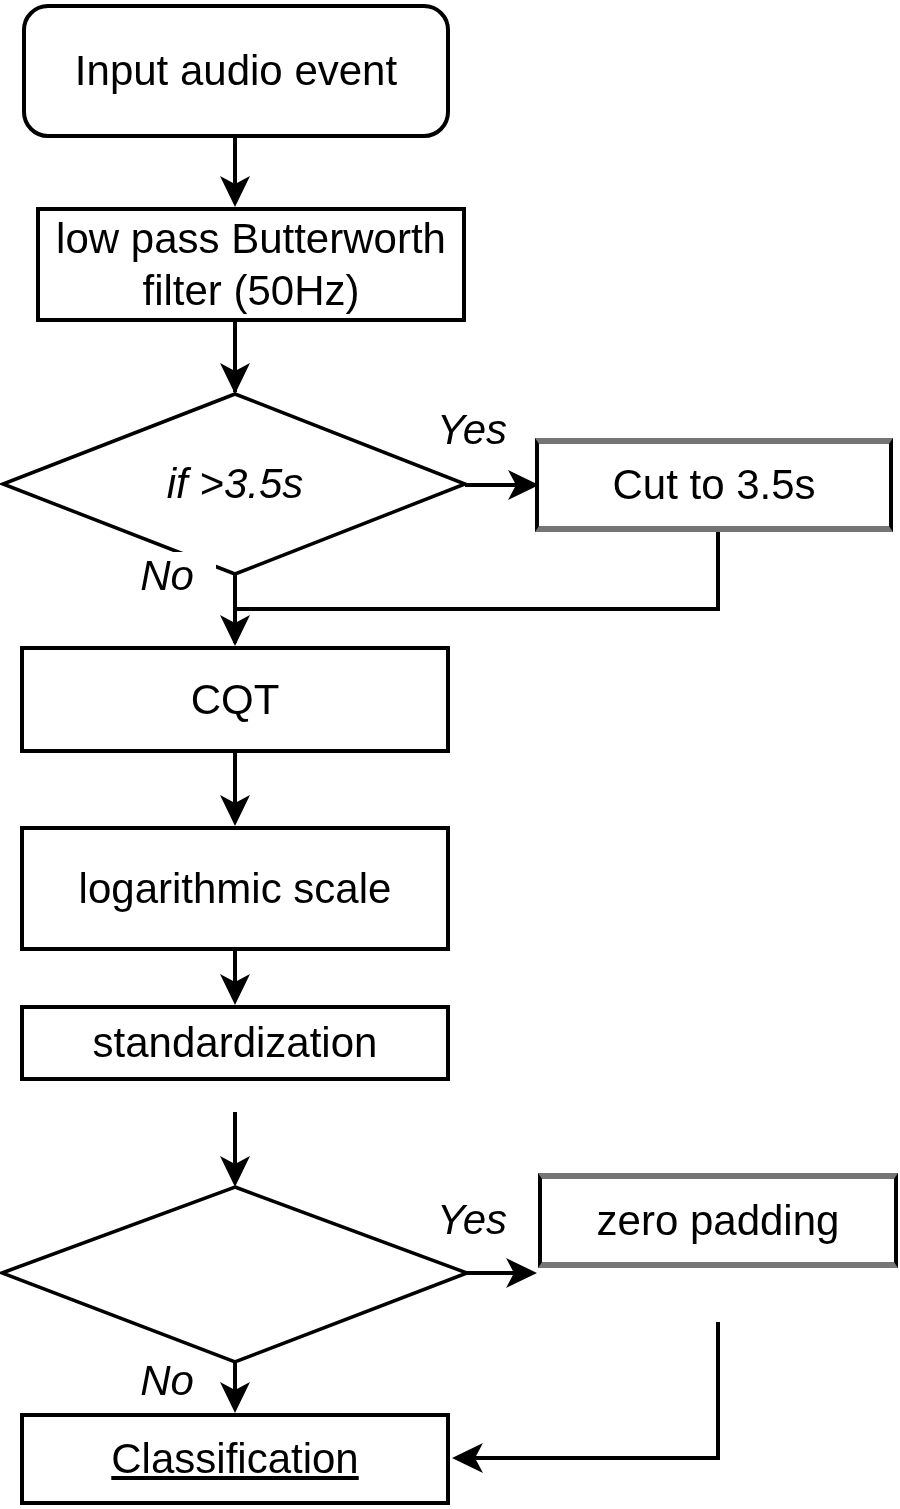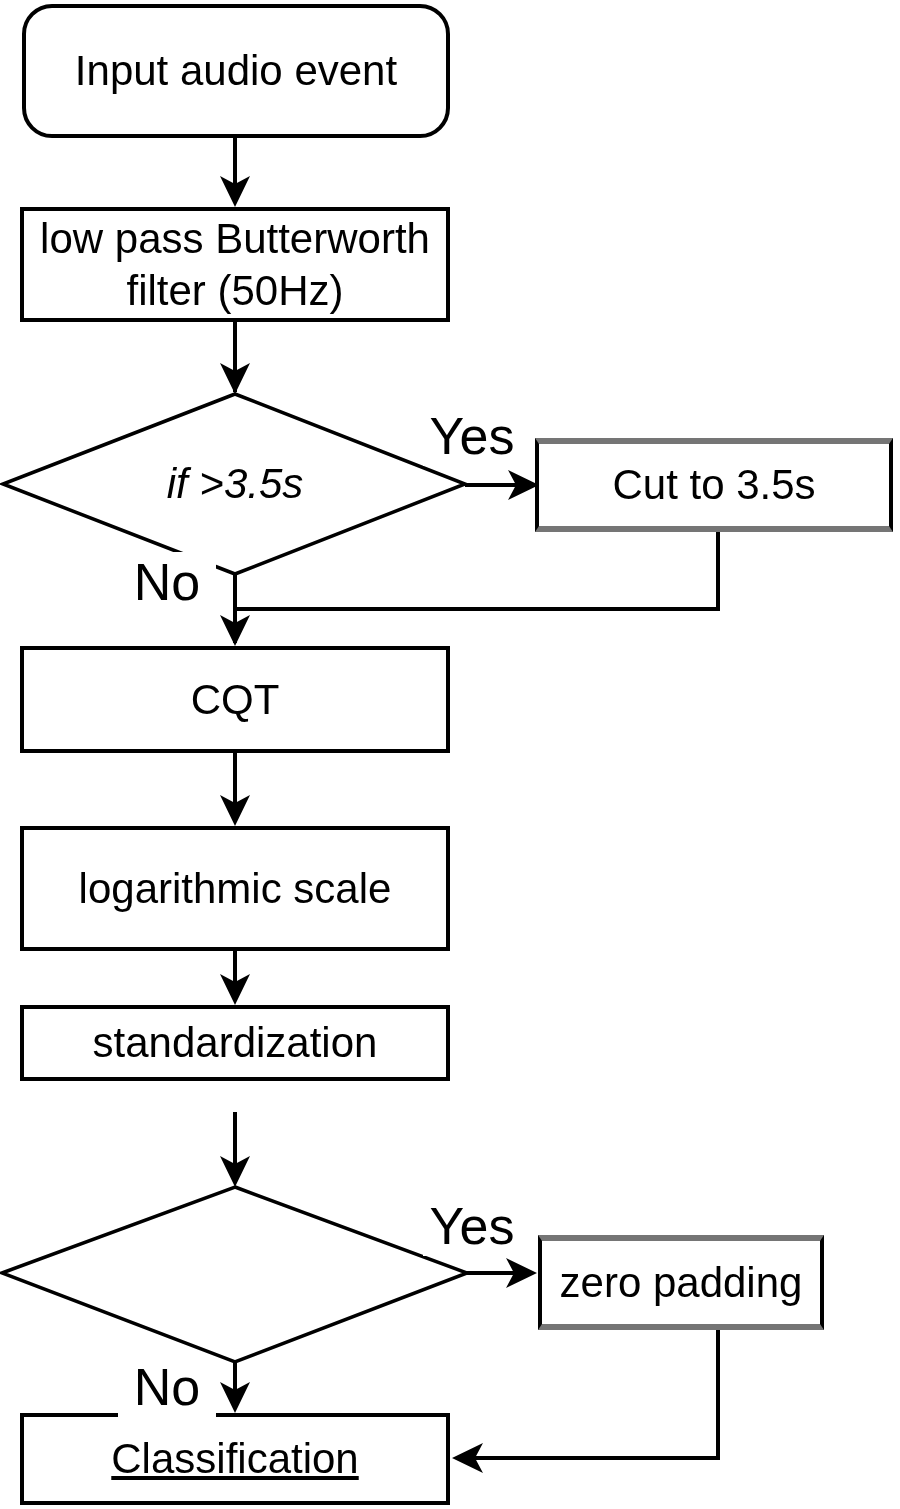--- a/index.html
+++ b/index.html
@@ -47,24 +47,25 @@
   .decision-label {
     position: absolute;
     text-align: center;
     font-size: 42px;
     z-index: 2;
     background: transparent;
   }
   .edge-label {
     position: absolute;
     text-align: center;
-    font-size: 52px;
+    font-size: 42px;
     z-index: 2;
     background: #ffffff;
     padding: 0 4px;
+    font-style: italic;
   }
 </style>
 </head>
 <body>
 
 <div class="canvas">
 
   <svg class="edges-svg" viewBox="0 0 900 1509" xmlns="http://www.w3.org/2000/svg">
 
     <g stroke="#000000" stroke-width="4" fill="none">
@@ -91,25 +92,25 @@
       <polygon points="235,826 220,795 235,803 250,795"></polygon>
       <polygon points="235,1005 220,974 235,982 250,974"></polygon>
       <polygon points="235,1187 220,1156 235,1164 250,1156"></polygon>
       <polygon points="235,1413 220,1382 235,1390 250,1382"></polygon>
       <polygon points="539,485 508,470 516,485 508,500"></polygon>
       <polygon points="537,1273 506,1258 514,1273 506,1288"></polygon>
       <polygon points="452,1458 483,1443 475,1458 483,1473"></polygon>
     </g>
   </svg>
 
-  <div class="node rounded" style="left:22px; top:4px; width:428px; height:134px;">
+  <div class="node rounded" style="left:22px; top:4px; width:428px; height:134px;border-radius:26px;">
     <span>Input audio event</span>
   </div>
 
-  <div class="node rect" style="left:20px; top:207px; width:430px; height:115px;">
+  <div class="node rect" style="left:36px; top:207px; width:430px; height:115px;">
     <span>low pass Butterworth filter (50Hz)</span>
   </div>
 
   <div class="decision-label" style="left:35px; top:458px; width:400px; height:52px; line-height:52px;font-style:italic;">
     <span>if &gt;3.5s</span>
   </div>
 
   <div class="node rect-alt" style="left:535px; top:438px; width:358px; height:94px;">
     <span>Cut to 3.5s</span>
   </div>
@@ -120,21 +121,21 @@
 
   <div class="node rect" style="left:20px; top:826px; width:430px; height:125px;">
     <span>logarithmic scale</span>
   </div>
 
   <div class="node rect" style="left:20px; top:1005px; width:430px; height:76px;">
     <span>standardization</span>
   </div>
 
 
-  <div class="node rect-alt" style="left:538px; top:1235px; width:286px; height:95px;">
+  <div class="node rect-alt" style="left:538px; top:1173px; width:360px; height:95px;">
     <span>zero padding</span>
   </div>
 
   <div class="node rect" style="left:20px; top:1413px; width:430px; height:92px;text-decoration:underline;">
     <span>Classification</span>
   </div>
 
   <div class="edge-label" style="left:423px; top:406px; width:90px;">
     <span>Yes</span>
   </div>

